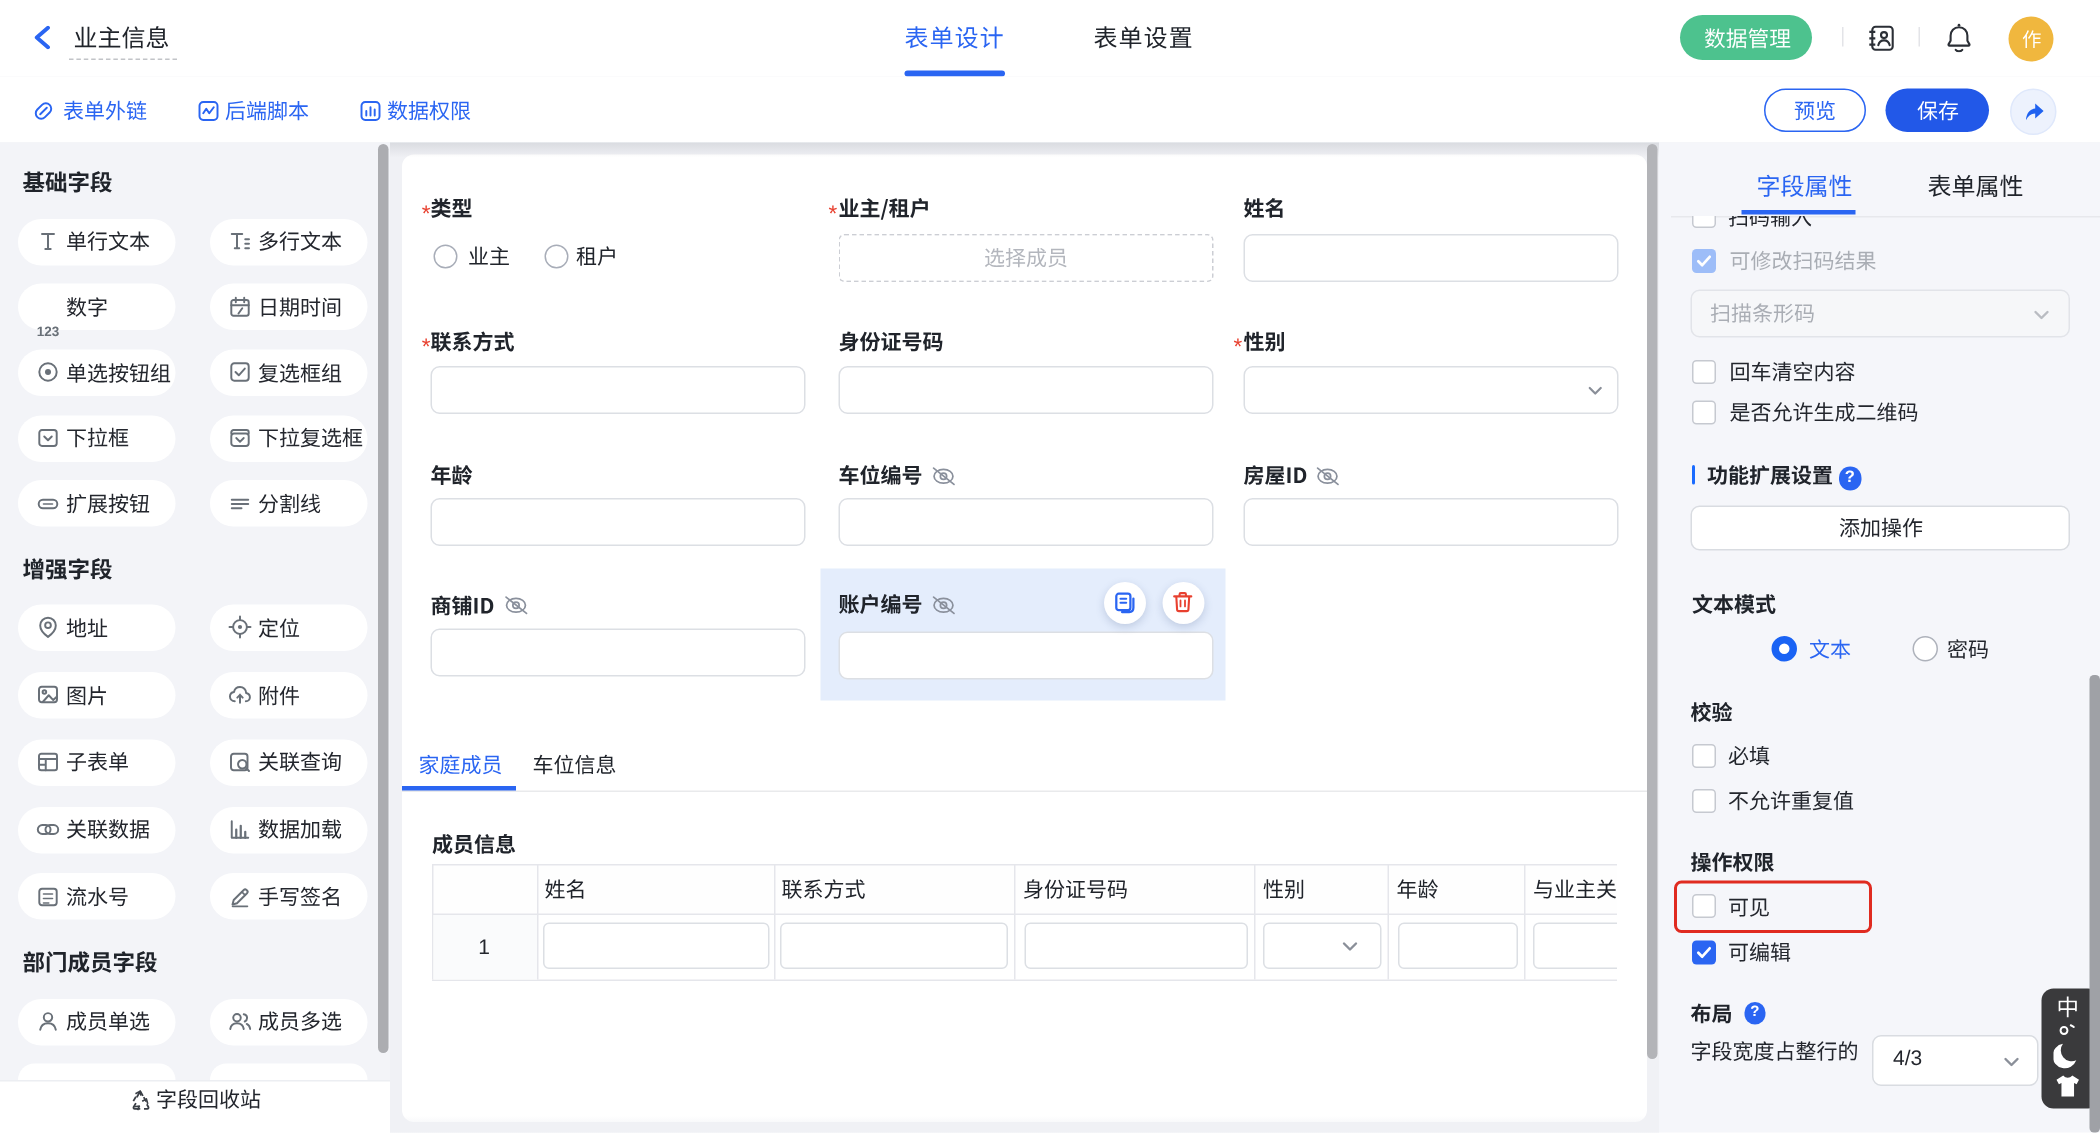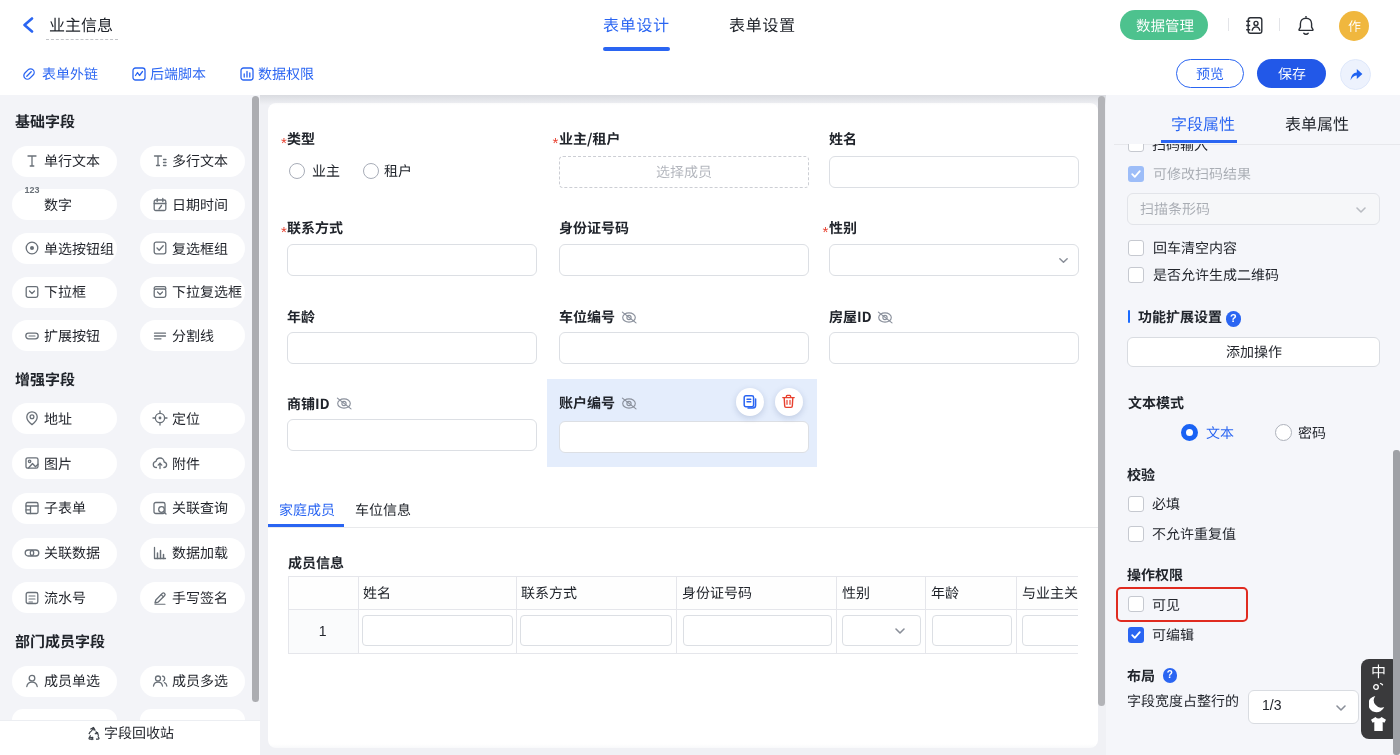--- a/index.html
+++ b/index.html
@@ -339,21 +339,21 @@
     </svg></div>
 <svg style="position:absolute;left:172.0px;top:166.3px;overflow:visible;" width="1" height="1">
     <g fill="#23262d" transform="scale(0.014000,-0.014000)">
       <use href="#g32" x="0"></use>
       <use href="#g30" x="1000"></use>
       <use href="#g31" x="2000"></use>
       <use href="#g19" x="3000"></use>
     </g>
   </svg>
 <div style="position:absolute;left:12px;top:189.2px;width:105px;height:31px;border-radius:16px;background:#fff"></div>
-<div style="position:absolute;left:24px;top:181px;width:16px;height:16px"><svg width="16" height="16">
+<div style="position:absolute;left:24px;top:212px;width:16px;height:16px"><svg width="16" height="16">
       <text x="8" y="12" font-family="Liberation Sans,sans-serif" font-size="9" font-weight="bold" fill="#697078" text-anchor="middle">123</text>
     </svg></div>
 <svg style="position:absolute;left:44.0px;top:210.0px;overflow:visible;" width="1" height="1">
     <g fill="#23262d" transform="scale(0.014000,-0.014000)">
       <use href="#g9" x="0"></use>
       <use href="#g33" x="1000"></use>
     </g>
   </svg>
 <div style="position:absolute;left:140px;top:189.2px;width:105px;height:31px;border-radius:16px;background:#fff"></div>
 <div style="position:absolute;left:152px;top:196.7px;width:16px;height:16px"><svg width="16" height="16" viewBox="0 0 16 16" fill="none" stroke="#697078" stroke-width="1.3" stroke-linecap="round" stroke-linejoin="round">
@@ -1075,21 +1075,21 @@
         <use href="#g81" x="1000"></use>
         <use href="#g189" x="2000"></use>
         <use href="#g190" x="3000"></use>
         <use href="#g191" x="4000"></use>
         <use href="#g192" x="5000"></use>
         <use href="#g30" x="6000"></use>
         <use href="#g193" x="7000"></use>
       </g>
     </svg>
     <div style="position:absolute;left:142.1px;top:546.3px;width:110.5px;height:33.5px;box-sizing:border-box;border:1px solid #d9dce1;border-radius:6px;background:#fff"></div>
-    <div style="position:absolute;left:156px;top:553px;width:40px;font:14px 'Liberation Sans',sans-serif;color:#23262d">1/3</div>
+    <div style="position:absolute;left:156px;top:553px;width:40px;font:14px 'Liberation Sans',sans-serif;color:#23262d">4/3</div>
     <svg style="position:absolute;left:229px;top:557.5px" width="12" height="12" viewBox="0 0 12 12" fill="none" stroke="#8a8f99" stroke-width="1.6" stroke-linecap="round" stroke-linejoin="round">
       <path d="M2 4l4 4 4-4"></path>
     </svg>
   </div>
 <div style="position:absolute;left:1360.6px;top:659px;width:39px;height:80px;border-radius:8px;background:#3a3a3c;z-index:6"></div>
 <svg style="position:absolute;left:1371.0px;top:676.7px;overflow:visible;z-index:7;" width="1" height="1">
     <g fill="#ffffff" transform="scale(0.015000,-0.015000)">
       <use href="#g194" x="0"></use>
     </g>
   </svg>

